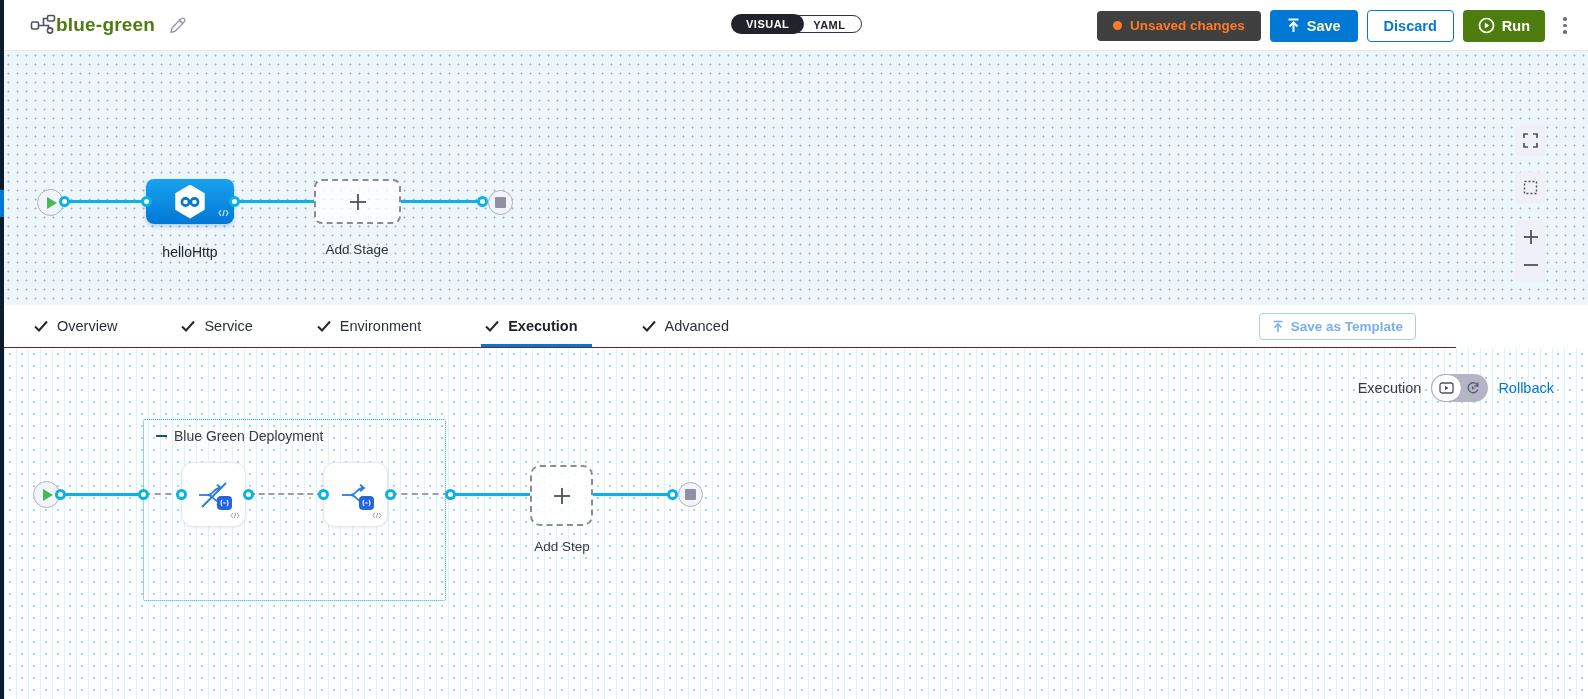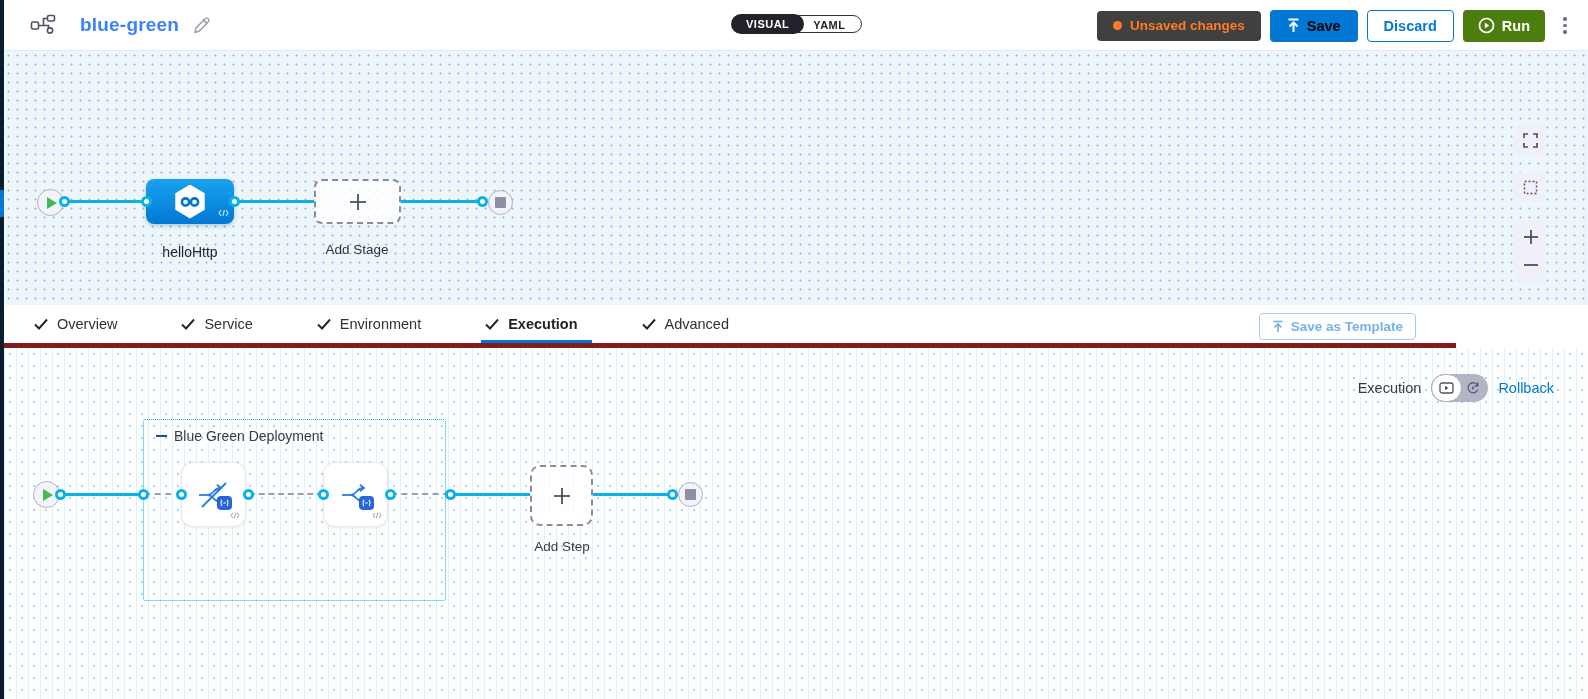--- a/index.html
+++ b/index.html
@@ -8,37 +8,37 @@
   .app { position:absolute; inset:0; width:1588px; height:699px; }
 
   
   .left-strip { position:absolute; left:0; top:0; width:4px; height:699px; background:#0b1c2e; z-index:50; }
   .left-strip-accent { position:absolute; left:0; top:190px; width:4px; height:27px; background:#0278d5; }
 
   
   .topbar { position:absolute; left:4px; top:0; width:1584px; height:51px; background:#fff;
             border-bottom:1px solid #e6e8ec; display:flex; align-items:center; z-index:40; }
   .pipeline-icon { margin-left:26px; display:flex; align-items:center; }
-  .page-title { font-size:19px; font-weight:bold; color:#3b82f6; margin-left:24px; letter-spacing:.2px; }
+  .page-title { font-size:19px; font-weight:bold; color:#4d7c0f; margin-left:0; letter-spacing:.2px; }
   .edit-pencil { margin-left:14px; display:flex; align-items:center; cursor:pointer; }
 
   .mode-toggle { position:absolute; left:727px; top:14px; display:flex; align-items:center; }
   .mode-visual { background:#22222a; color:#fff; font-size:11px; font-weight:bold; letter-spacing:.5px;
                  padding:4px 15px; border-radius:12px; z-index:2; cursor:pointer; }
   .mode-yaml { border:1.5px solid #33333f; color:#22222a; font-size:11px; font-weight:bold; letter-spacing:.5px;
                padding:3px 15px 1px 22px; margin-left:-14px; border-radius:12px; background:#fff; cursor:pointer; }
 
   .topbar-right { position:absolute; right:14px; top:0; height:51px; display:flex; align-items:center; gap:9px; }
   .unsaved-badge { background:#404040; border-radius:4px; height:30px; display:flex; align-items:center;
                    padding:0 16px; gap:8px; }
   .unsaved-dot { width:9px; height:9px; border-radius:50%; background:#ff7b26; }
   .unsaved-text { color:#ff7b26; font-size:13.5px; font-weight:bold; }
   .btn { height:32px; border-radius:4px; font-size:14.5px; font-weight:bold; display:flex; align-items:center;
          justify-content:center; gap:7px; cursor:pointer; border:none; font-family:"Liberation Sans",sans-serif; }
-  .btn-save { background:#0278d5; color:#000000; padding:0 17px; }
+  .btn-save { background:#0278d5; color:#fef9c3; padding:0 17px; }
   .btn-discard { background:#fff; color:#0278d5; border:1px solid #0278d5; padding:0 16px; }
   .btn-run { background:#4d7c0f; color:#fff; padding:0 15px; }
   .kebab { width:18px; height:32px; display:flex; flex-direction:column; align-items:center; justify-content:center;
            gap:3px; cursor:pointer; margin-left:2px; }
   .kebab i { width:3.5px; height:3.5px; border-radius:50%; background:#6b6d85; }
 
   
   .stage-canvas { position:absolute; left:4px; top:51px; width:1584px; height:254px;
     background-color:#edf6fa;
     background-image:radial-gradient(#9fb0ba 0.9px, transparent 1.1px);
@@ -65,21 +65,21 @@
 
   .add-box { position:absolute; border:2px dashed #898a9e; border-radius:8px; background:rgba(255,255,255,.8);
              display:flex; align-items:center; justify-content:center; cursor:pointer; z-index:2; }
   .node-label { position:absolute; text-align:center; font-size:13.5px; color:#2f333c; z-index:2; line-height:1.45; }
 
   .canvas-ctl { position:absolute; width:31px; background:#f0f0f8; border-radius:6px; display:flex;
                 flex-direction:column; align-items:center; justify-content:center; cursor:pointer; z-index:5; }
 
   
   .tabbar { position:absolute; left:4px; top:305px; width:1452px; height:43px; background:#fff;
-            border-bottom:5px solid #7f1d1d; display:flex; align-items:stretch; padding-left:30px; z-index:30; }
+            border-bottom:1px solid #7f1d1d; display:flex; align-items:stretch; padding-left:30px; z-index:30; }
   .tab { position:relative; display:flex; align-items:center; gap:9px; margin-right:64px;
          font-size:14.5px; color:#2c313a; cursor:pointer; }
   .tab.active { font-weight:bold; color:#1d2128; }
   .tab.active::after { content:""; position:absolute; left:-4px; right:-14px; bottom:0; height:3px; background:#0278d5; }
   .save-template { position:absolute; right:40px; top:8px; height:27px; border:1px solid #a8ccf0; border-radius:4px;
                    color:#77b1ea; font-size:13.5px; font-weight:bold; background:#fff; display:flex; align-items:center;
                    gap:7px; padding:0 12px; cursor:pointer;margin-left:22px; }
 
   
   .exec-canvas { position:absolute; left:4px; top:348px; width:1584px; height:351px; background:#fdfefe;

